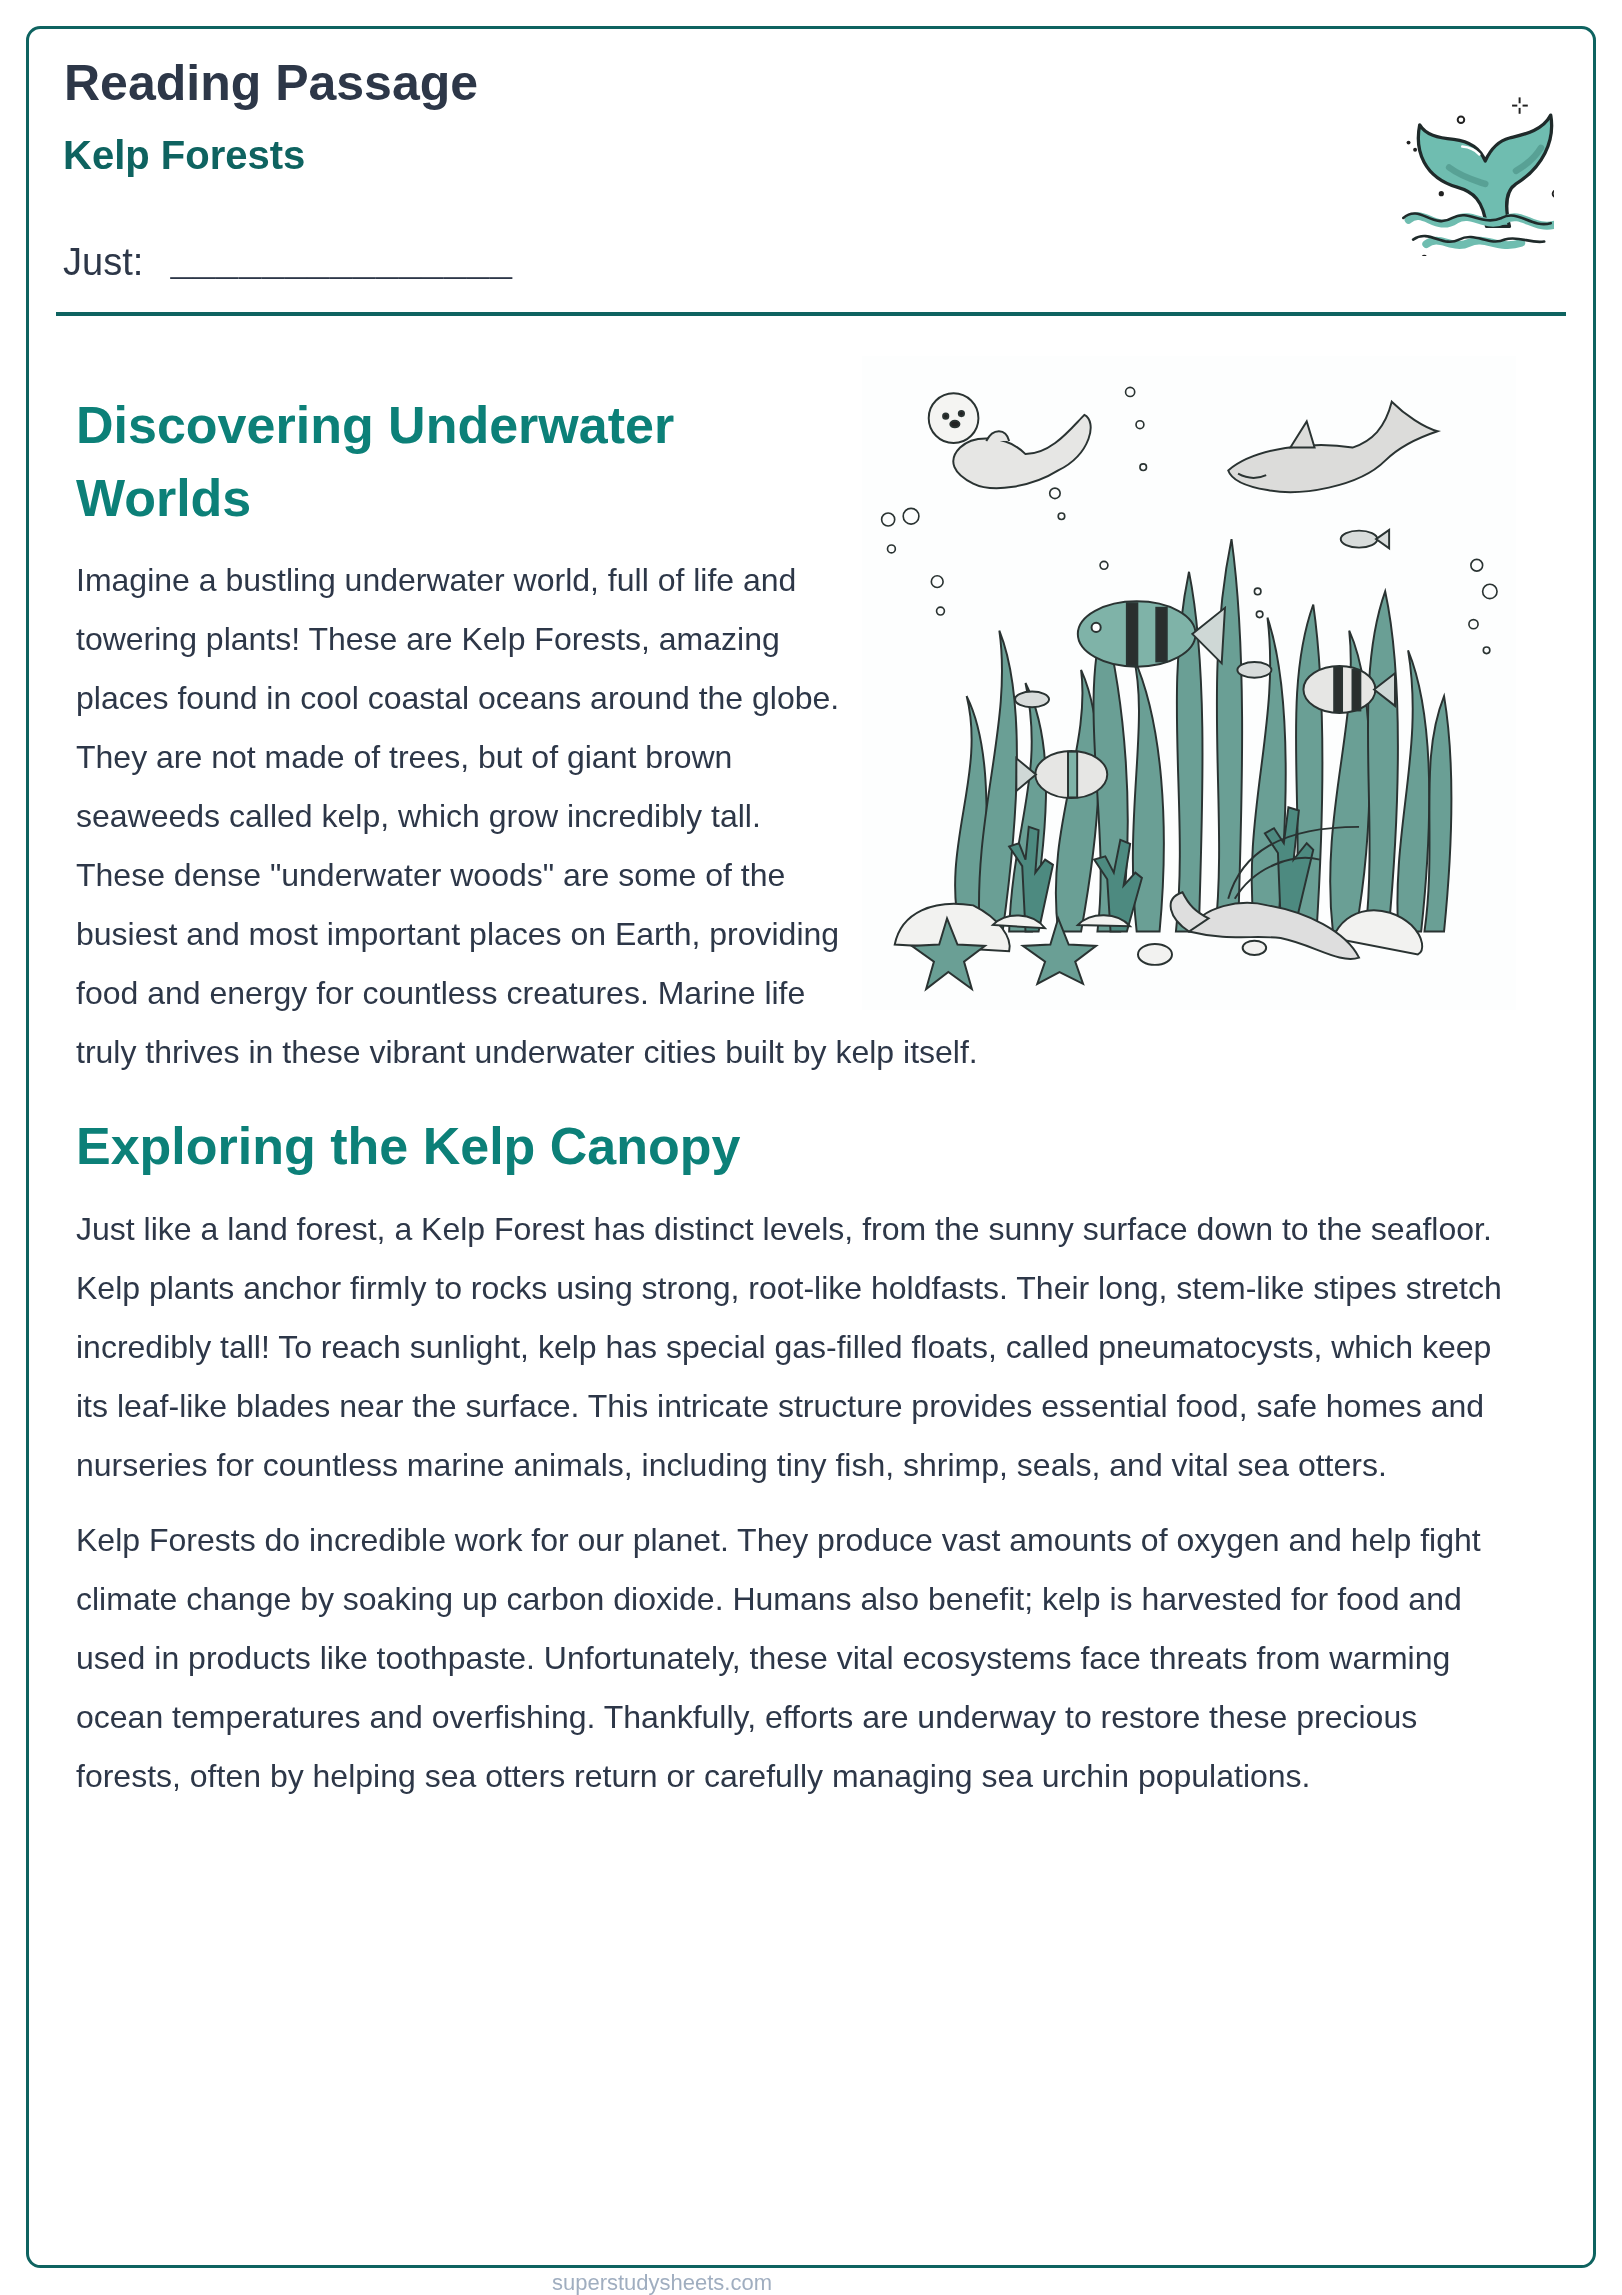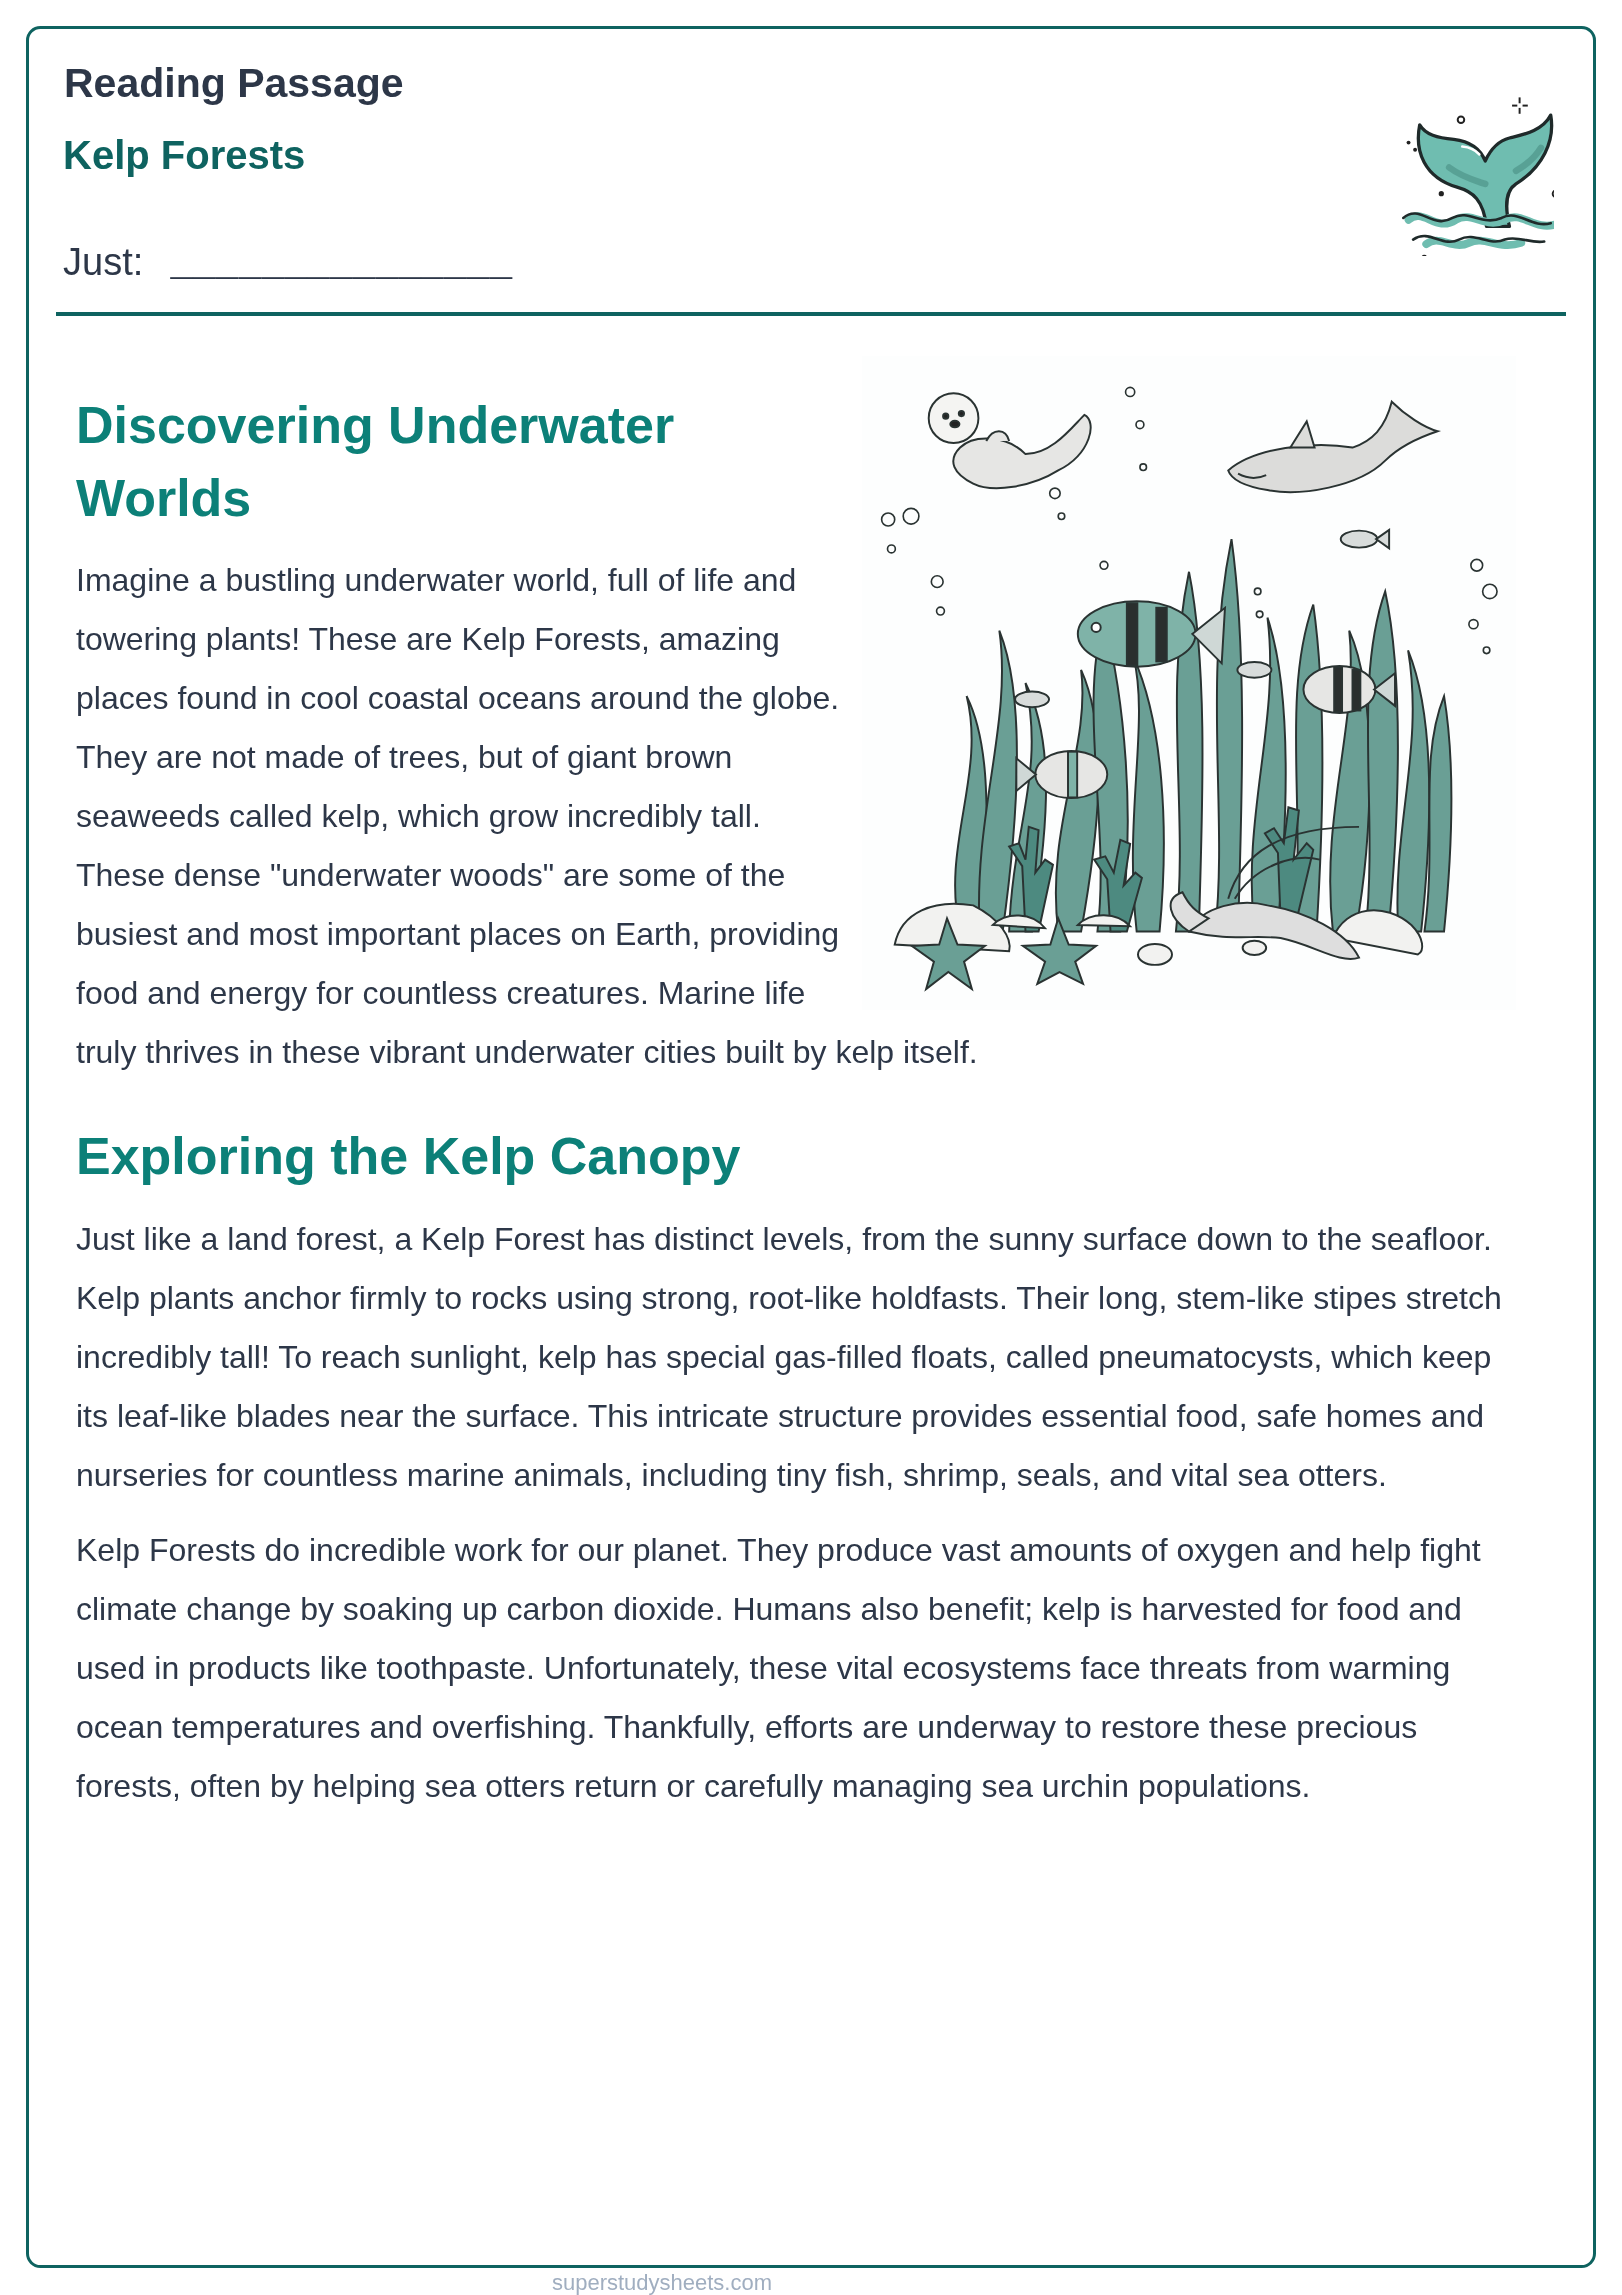--- a/index.html
+++ b/index.html
@@ -1,30 +1,30 @@
 <!DOCTYPE html>
 <html style="font-size:10.5px"><head>
 <meta charset="utf-8">
 <style>
   html, body { margin:0; padding:0; background:#ffffff; }
   body { width:1623px; height:2295px; position:relative; overflow:hidden;
          font-family:"Liberation Sans", sans-serif; color:#2d3748; }
   .frame { position:absolute; left:26px; top:26px; width:1564px; height:2236px;
            border:3.3px solid #0e6360; border-radius:14.4px; box-sizing:content-box; }
   .abs { position:absolute; white-space:nowrap; margin:0; }
-  .kicker { left:64px; top:64px; font-size:41px; line-height:39px; font-weight:bold; color:#2d3748; }
+  .kicker { left:64px; top:64px; font-size:50px; line-height:39px; font-weight:bold; color:#2d3748; }
   .title { left:63px; top:124px; font-size:40px; line-height:63px; font-weight:bold; color:#0e6360; }
   .name-row { left:63px; top:243px; font-size:38px; line-height:38px; color:#2d3748; }
   .name-row .blank { margin-left:27px; letter-spacing:0;font-family:Liberation Mono, monospace; }
   .rule { position:absolute; left:56px; top:312px; width:1510px; height:3.9px; background:#0e6360; }
   .logo { position:absolute; left:1364px; top:79px; width:190px; height:177px; }
   .content { position:absolute; left:76px; top:389px; width:1454px; }
   .content h2 { margin:0; font-size:52px; line-height:73px; font-weight:bold; color:#0c8078; }
   .content p { margin:16.4px 0 0 0; font-size:32px; line-height:59px; color:#2d3748; }
-  .content section + section h2 { margin-top:38px; }
+  .content section + section h2 { margin-top:28px; }
   .s1 h2 { width:654px; }
   .illus { float:right; width:654px; height:654px; margin:-33px 14.4px 0 11.8px; background:#fdfefe; }
   .illus svg { width:654px; height:654px; display:block; }
   .footer { position:absolute; left:0; width:1324px; top:2272px; text-align:center;
             font-size:22px; line-height:22px; color:#a0aec0; }
 </style>
 </head>
 <body>
 
 <div class="frame"></div>

